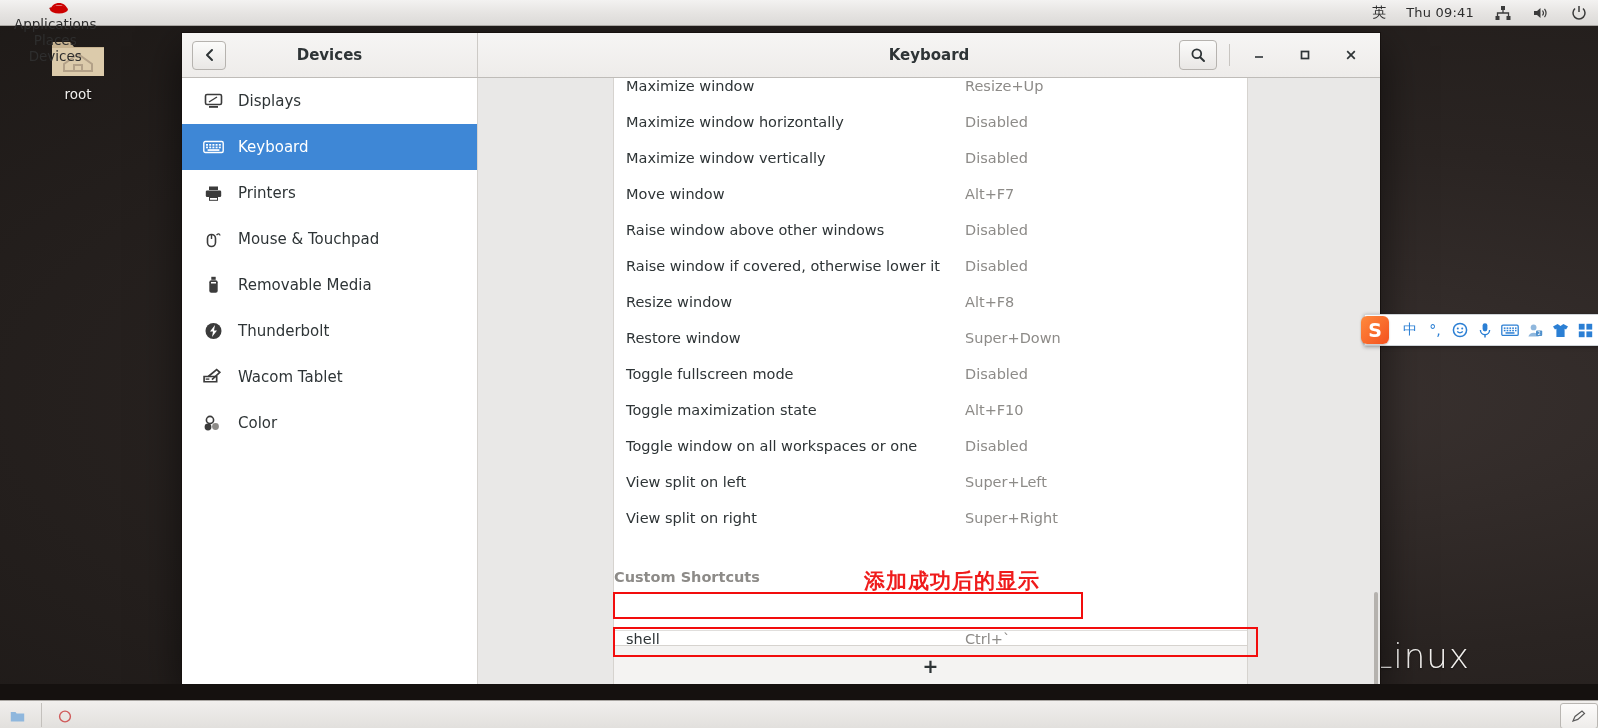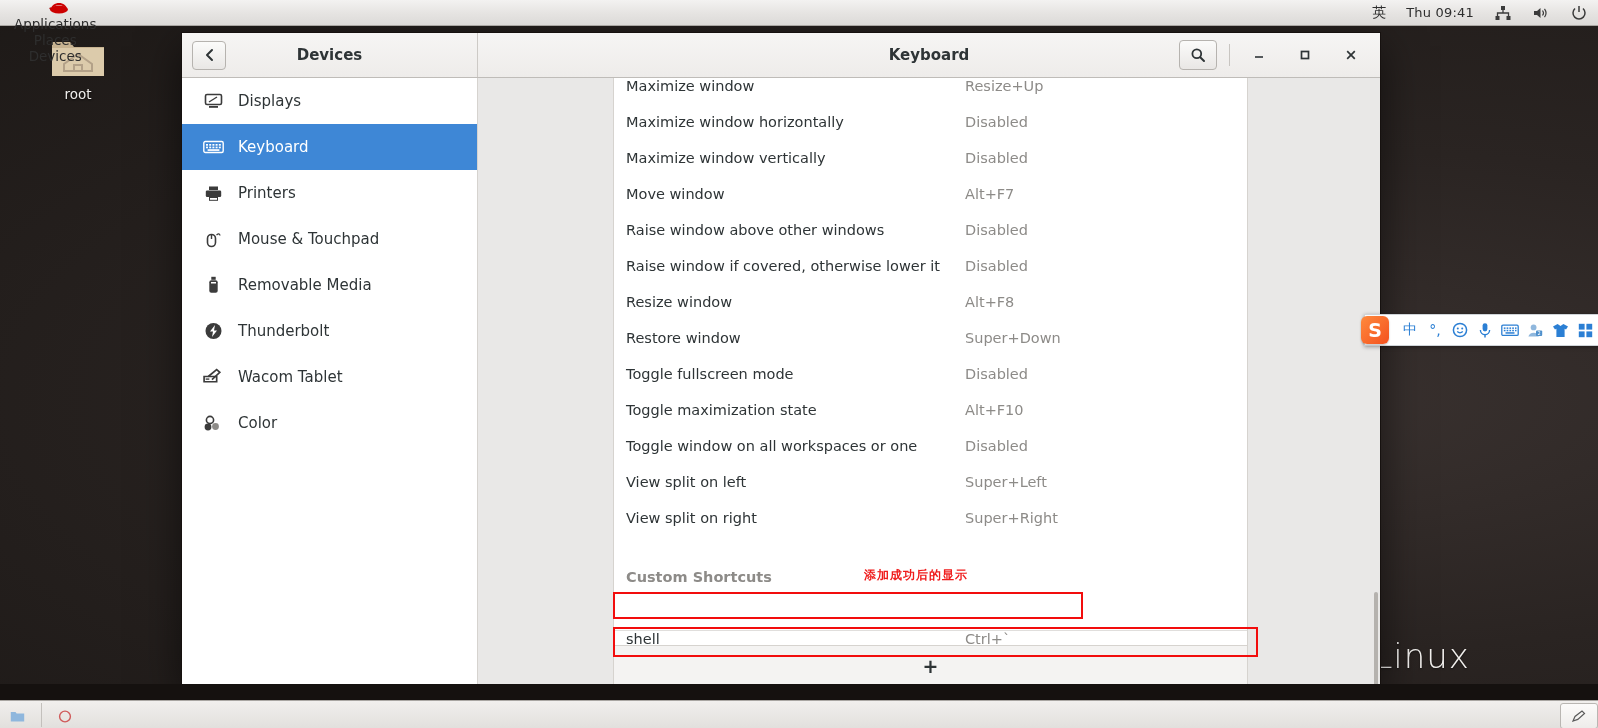--- a/index.html
+++ b/index.html
@@ -198,30 +198,30 @@
   }
   .sc-name { flex: 1; white-space: nowrap; }
   .sc-value {
     width: 268px; flex: 0 0 268px;
     color: #8d8b88;
     white-space: nowrap;
   }
   .sc-section {
     height: 42px;
     display: flex; align-items: center;
-    padding: 0 14px 0 12px;
+    padding: 0 14px 0 0;
     font-size: 14.5px; font-weight: bold;
     color: #8d8b88;
     margin-top: 10px;
     position: relative;
   }
   .annotation-cn {
     position: absolute;
     left: 250px; top: 11px;
-    font-size: 12px;
+    font-size: 21px;
     color: #ef1b1b;
     font-family: "DejaVu Sans", sans-serif;
     white-space: nowrap;
     letter-spacing: 1px;
   }
   .sc-row.custom {
     border-top: 1px solid #e0dedc;
     height: 38px;
     margin-top: 32px;
   }

